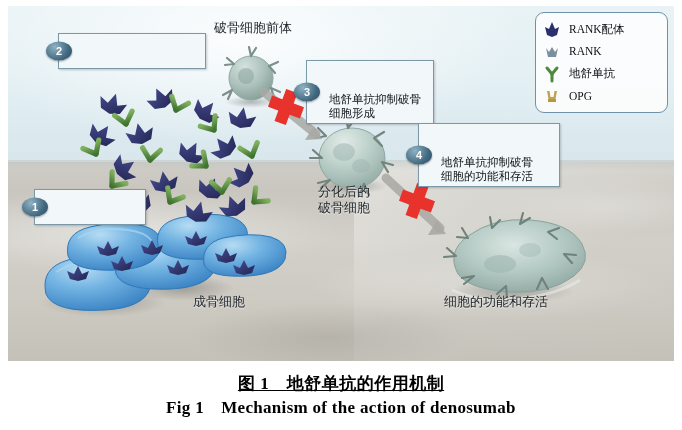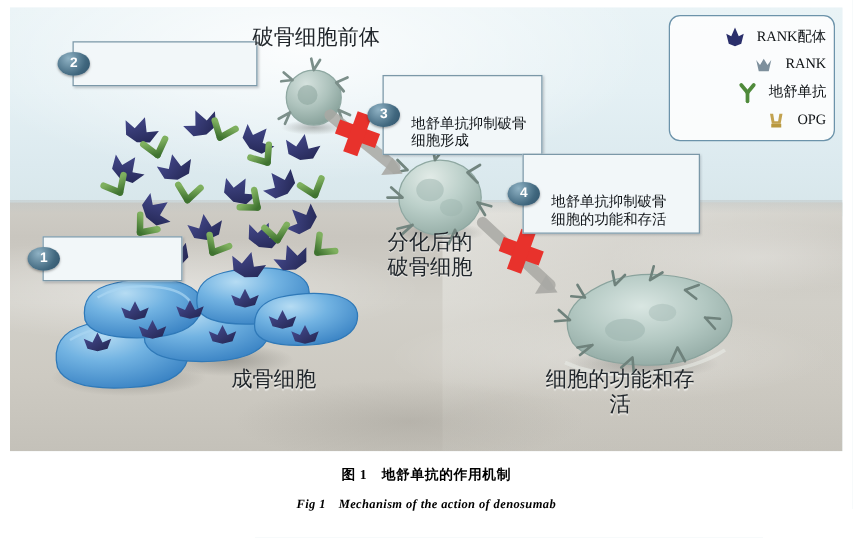--- a/index.html
+++ b/index.html
@@ -64,48 +64,48 @@
     width: 26px; height: 19px; border-radius: 50%;
     background: radial-gradient(circle at 34% 28%, #8fb2c4, #41687f 62%, #2e5068);
     color: #fff; font-size: 11px; font-weight: bold;
     display: flex; align-items: center; justify-content: center;
     box-shadow: 0 1px 2px rgba(0,0,0,.35);
     font-family: "Liberation Sans", sans-serif;
   }
   
   .scene-label {
     position: absolute;
-    font-size: 17px; line-height: 1.2; color: #20262b;
+    font-size: 13px; line-height: 1.2; color: #20262b;
     text-align: center; white-space: pre-line;
     text-shadow: 0 1px 1px rgba(255,255,255,.75);
     font-family: "Liberation Serif","DejaVu Serif",serif;
   }
   
   .legend {
     position: absolute; right: 6px; top: 6px;
     width: 133px; height: 101px;
     background: rgba(252,253,253,.93);
     border: 1.4px solid #6c93aa; border-radius: 9px;
     padding: 5px 6px;
-    display: flex; flex-direction: column; justify-content: space-around; align-items: flex-end;
+    display: flex; flex-direction: column; justify-content: space-around;
   }
   .legend-row { display: flex; align-items: center; gap: 7px; height: 22px; }
   .legend-row span.lbl { font-size: 11.5px; color: #0c1013; }
   .legend-ico { width: 20px; height: 20px; flex: 0 0 20px; }
   
   .caption-zh {
     position: absolute; left: 0; top: 372px; width: 100%;
-    text-align: center; font-size: 11px; font-weight: bold; color: #000;
+    text-align: center; font-size: 17px; font-weight: bold; color: #000;
     letter-spacing: .5px;
+    text-decoration: underline;
   }
   .caption-en {
     position: absolute; left: 0; top: 396px; width: 100%;
-    text-align: center; font-size: 10px; font-weight: bold; color: #000;
+    text-align: center; font-size: 17px; font-weight: bold; color: #000;
     letter-spacing: .3px;
-    font-style: italic;
   }
   svg { display: block; overflow: visible; }
   .layer { position: absolute; left: 0; top: 0; width: 666px; height: 355px; }
 </style>
 </head>
 <body>
 
 <div id="figure">
 
   <div class="sky"></div>

